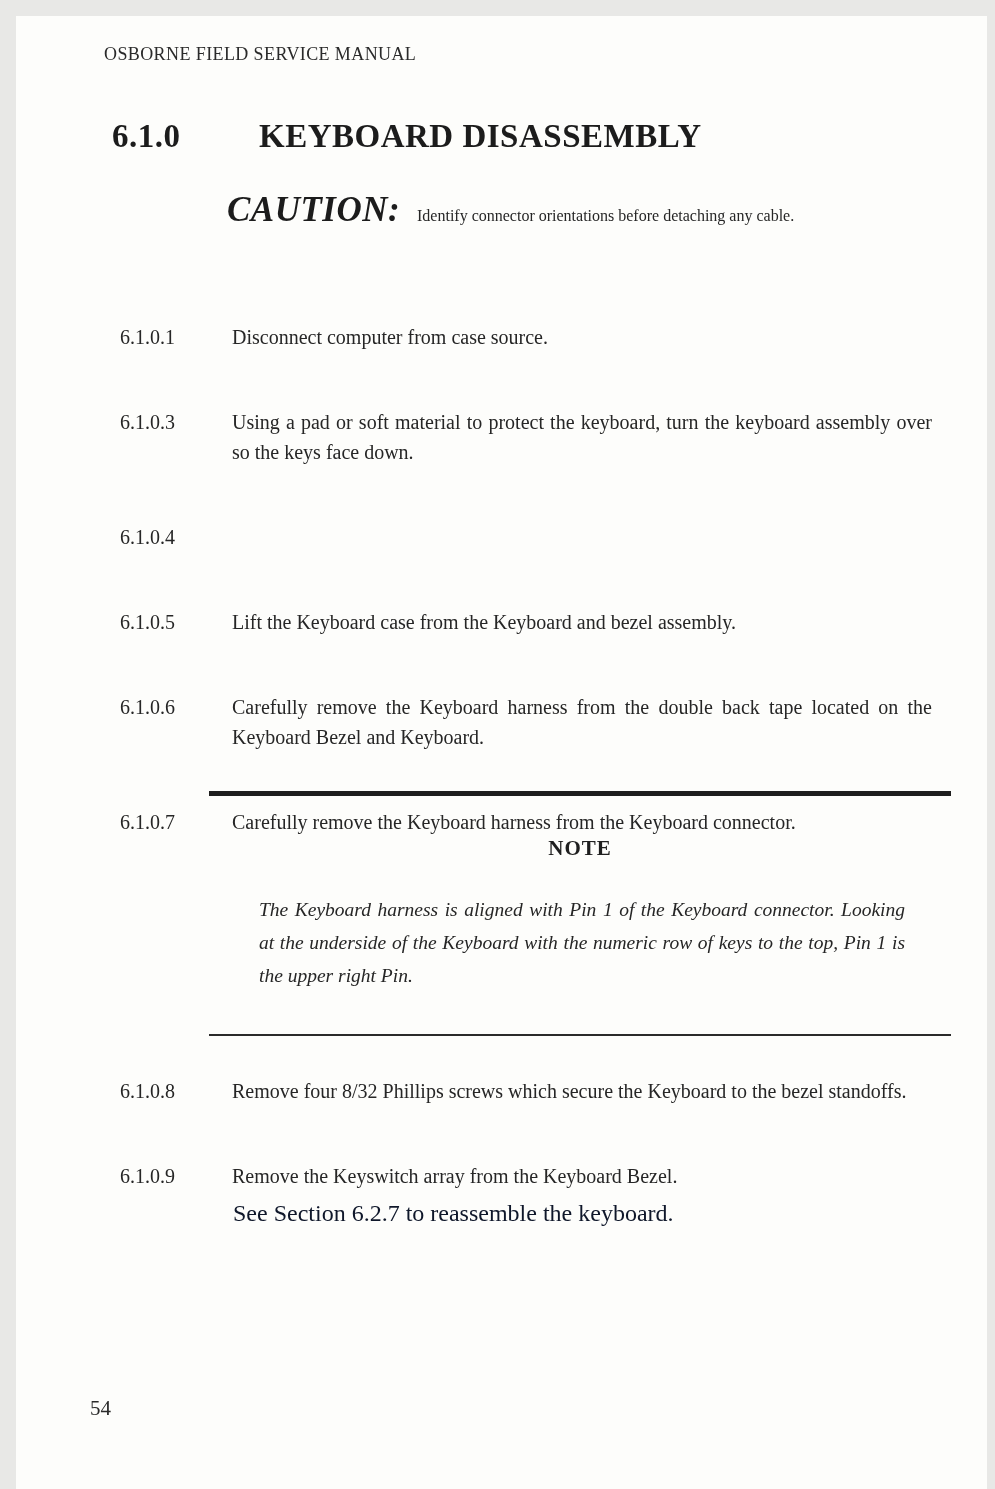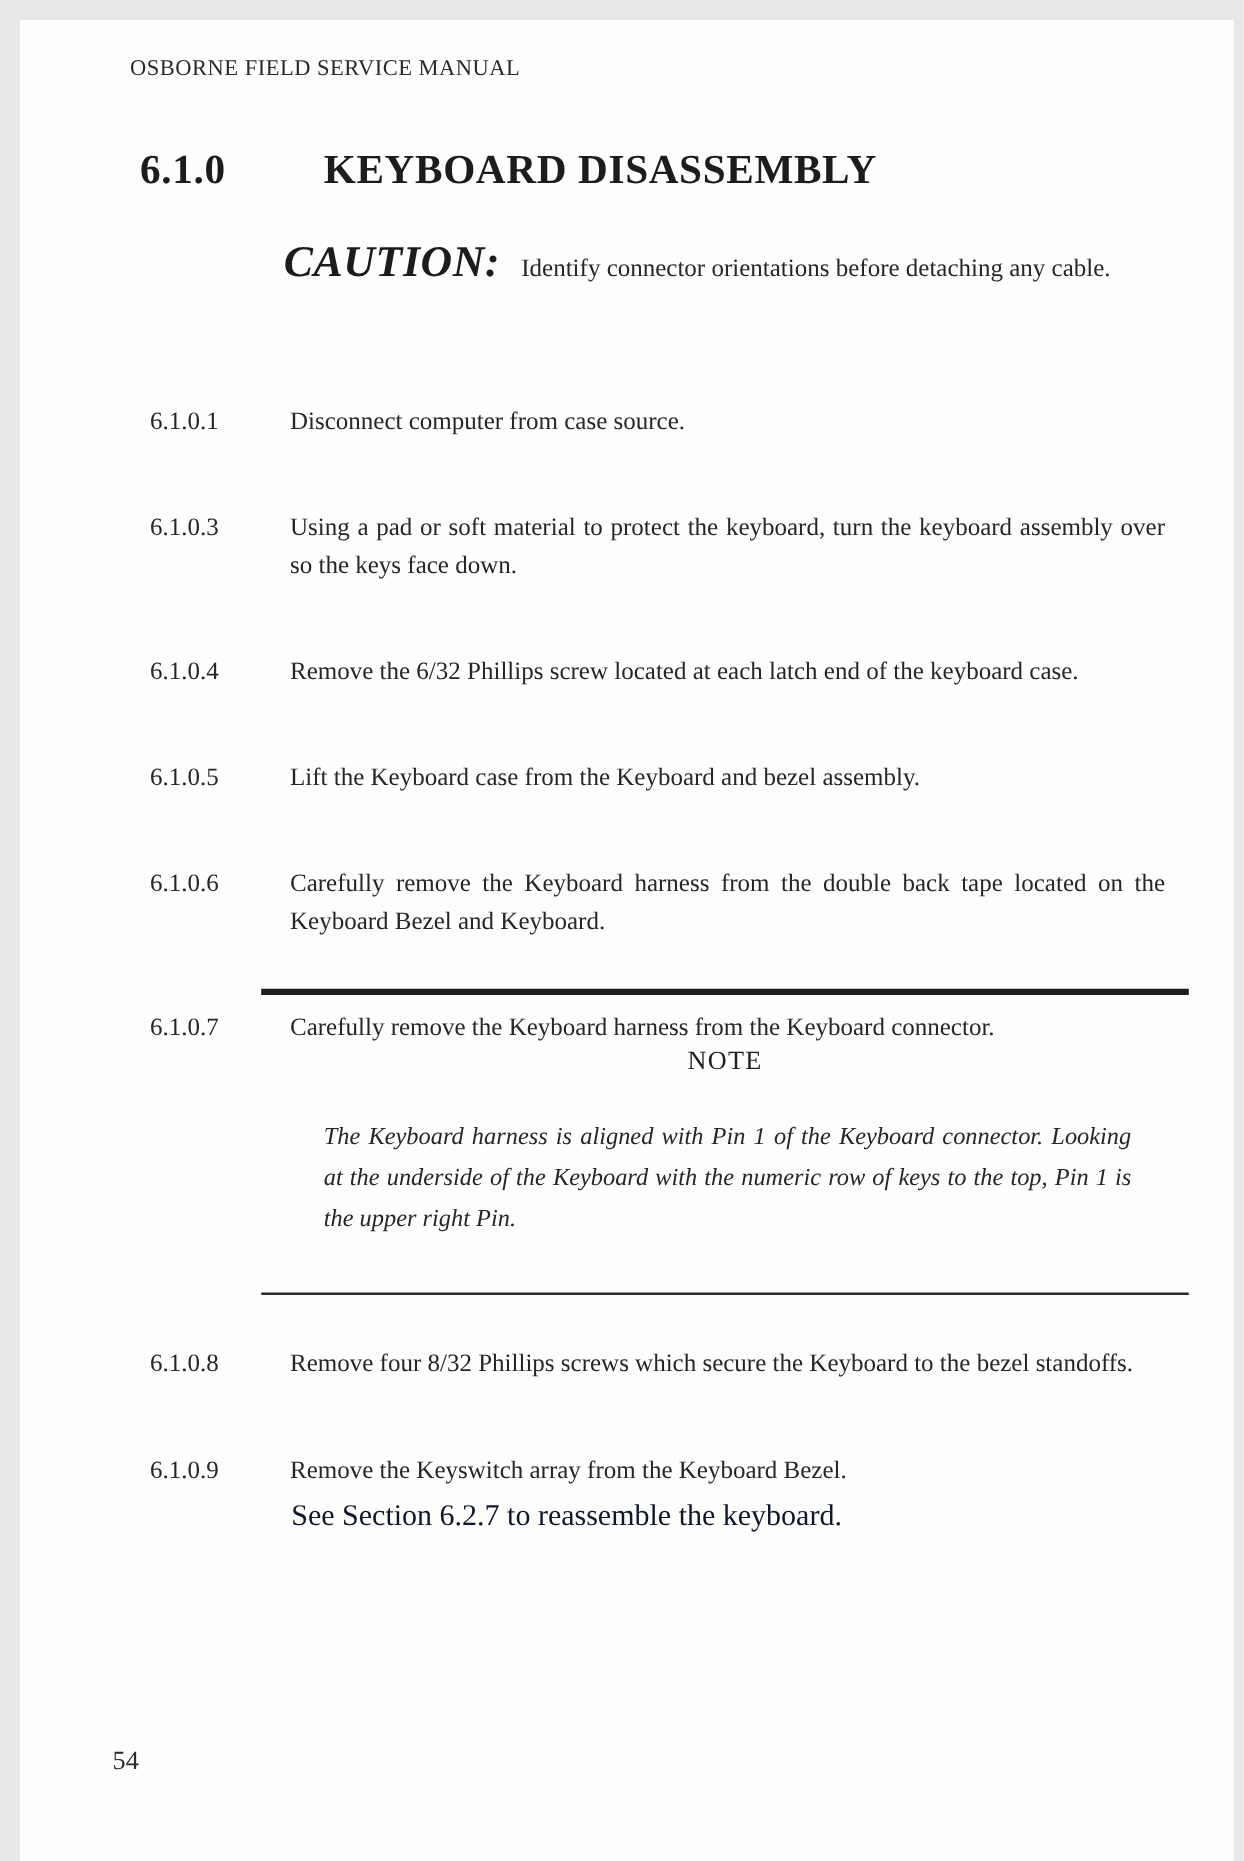--- a/index.html
+++ b/index.html
@@ -46,21 +46,21 @@
     flex: none;
     width: 190px;
     font-style: italic;
     font-weight: bold;
     font-size: 35px;
     letter-spacing: 0.5px;
     color: #1c1c1c;
   }
   .caution-text {
     flex: 1;
-    font-size: 20px;
+    font-size: 16px;
     line-height: 32px;
     color: #262626;
   }
   .steps {
     position: absolute;
     left: 80px;
     width: 860px;
     margin-top: 24px;
   }
   .steps-1 { top: 258px; }
@@ -85,21 +85,21 @@
     left: 193px;
     top: 775px;
     width: 742px;
     border-top: 5px solid #1e1e1e;
     border-bottom: 2px solid #2a2a2a;
     padding-bottom: 34px;
   }
   .note-heading {
     margin-top: 24px;
     text-align: center;
-    font-weight: normal;
+    font-weight: bold;
     font-size: 21px;
     letter-spacing: 1px;
     color: #1f1f1f;
   }
   .note-text {
     margin: 16px 30px 0 34px;
     font-style: italic;
     font-size: 19.5px;
     line-height: 33px;
     text-align: justify;
@@ -141,21 +141,20 @@
     <div class="step">
       <span class="step-num">6.1.0.1</span>
       <span class="step-text">Disconnect computer from case source.</span>
     </div>
     <div class="step">
       <span class="step-num">6.1.0.3</span>
       <span class="step-text">Using a pad or soft material to protect the keyboard, turn the keyboard assembly over so the keys face down.</span>
     </div>
     <div class="step">
       <span class="step-num">6.1.0.4</span>
-      <span class="step-text">Remove the 6/32 Phillips screw located at each latch end of the keyboard case.</span>
     </div>
     <div class="step">
       <span class="step-num">6.1.0.5</span>
       <span class="step-text">Lift the Keyboard case from the Keyboard and bezel assembly.</span>
     </div>
     <div class="step">
       <span class="step-num">6.1.0.6</span>
       <span class="step-text">Carefully remove the Keyboard harness from the double back tape located on the Keyboard Bezel and Keyboard.</span>
     </div>
     <div class="step">

